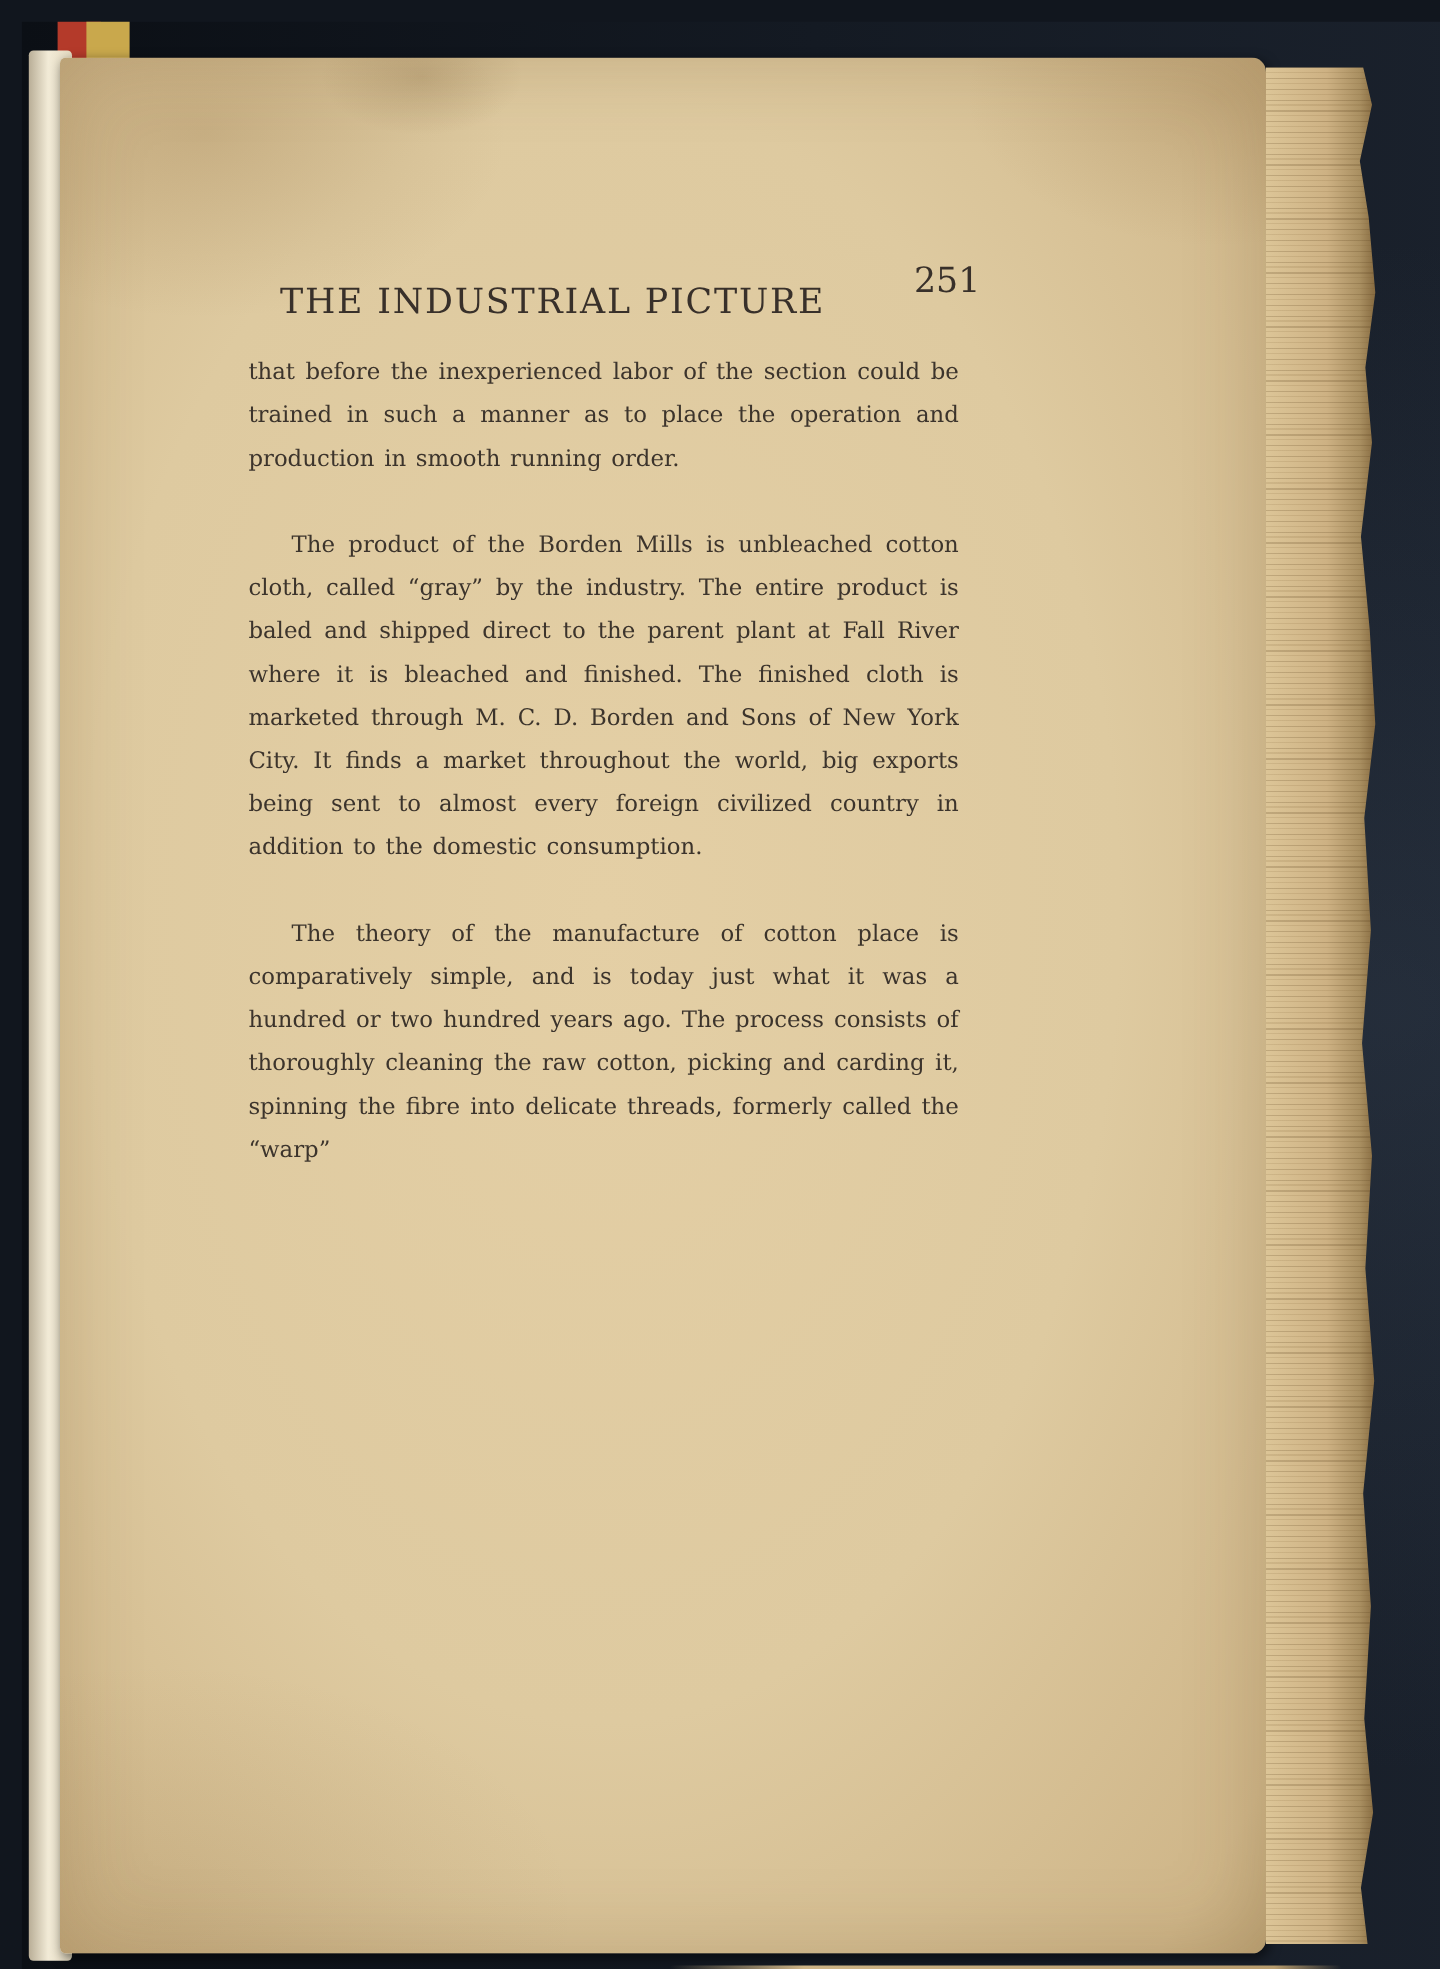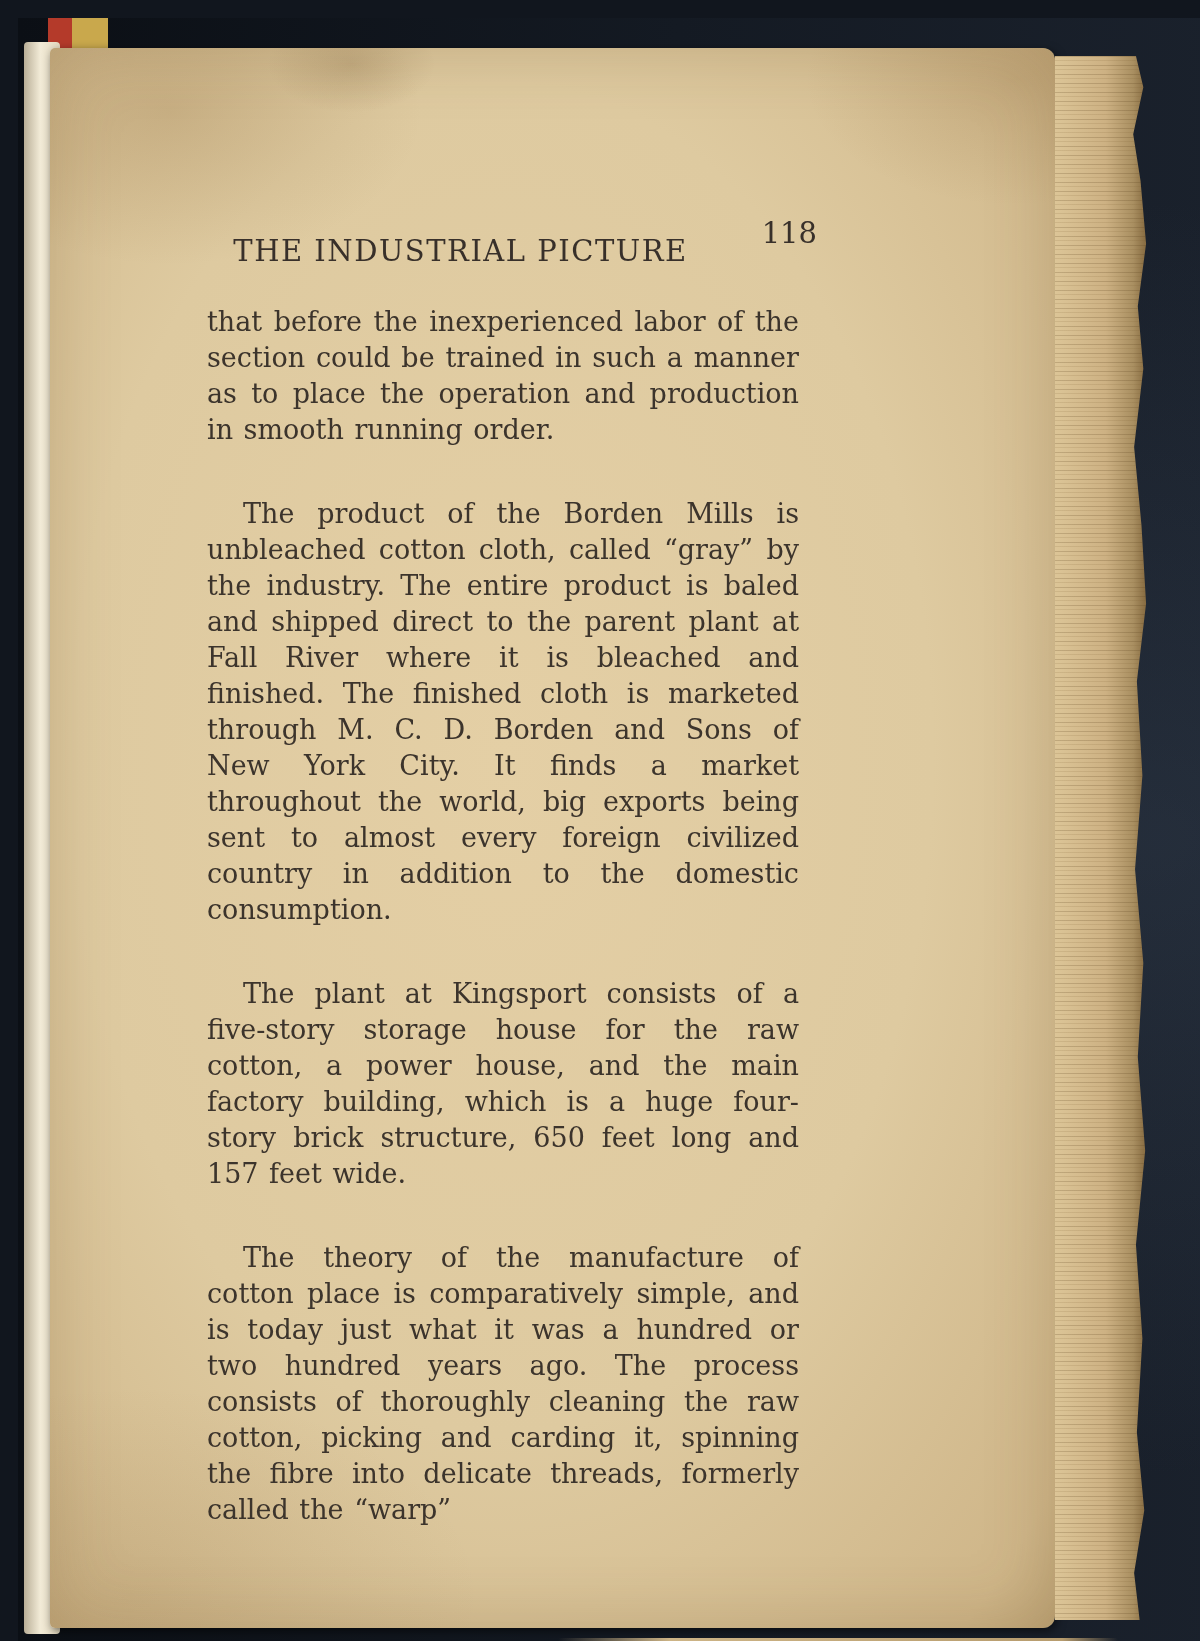--- a/index.html
+++ b/index.html
@@ -88,48 +88,46 @@
     font-size: 29px;
     letter-spacing: 1.5px;
     color: #38302a;
   }
   .header .pagenum {
     position: absolute; right: 0; top: 0;
     font-size: 29px;
     color: #38302a;
   }
   .body-text p {
-    font-size: 27px;
+    font-size: 19px;
     line-height: 36px;
     text-align: justify;
     word-spacing: 2px;
     color: #3c342c;
-    margin-top: 12px;
   }
   .body-text p.indent { text-indent: 36px; }
 </style>
 </head>
 <body>
 
 <div class="cover"></div>
 
 <div class="mark-red"></div>
 <div class="mark-yellow"></div>
 
 <div class="page-edge-left"></div>
 
 <div class="page">
   <div class="content">
     <div class="header">
       <div class="title">THE INDUSTRIAL PICTURE</div>
-      <div class="pagenum">118</div>
+      <div class="pagenum">251</div>
     </div>
     <div class="body-text">
       <p>that before the inexperienced labor of the section could be trained in such a manner as to place the operation and production in smooth running order.</p>
       <p class="indent">The product of the Borden Mills is unbleached cotton cloth, called “gray” by the industry.  The entire product is baled and shipped direct to the parent plant at Fall River where it is bleached and finished.  The finished cloth is marketed through M. C. D. Borden and Sons of New York City.  It finds a market throughout the world, big exports being sent to almost every foreign civilized country in addition to the domestic consumption.</p>
-      <p class="indent">The plant at Kingsport consists of a five-story storage house for the raw cotton, a power house, and the main factory building, which is a huge four-story brick structure, 650 feet long and 157 feet wide.</p>
       <p class="indent">The theory of the manufacture of cotton place is comparatively simple, and is today just what it was a hundred or two hundred years ago.  The process consists of thoroughly cleaning the raw cotton, picking and carding it, spinning the fibre into delicate threads, formerly called the “warp”</p>
     </div>
   </div>
 </div>
 
 <div class="page-stack"></div>
 <div class="bottom-edge"></div>
 
 </body></html>

